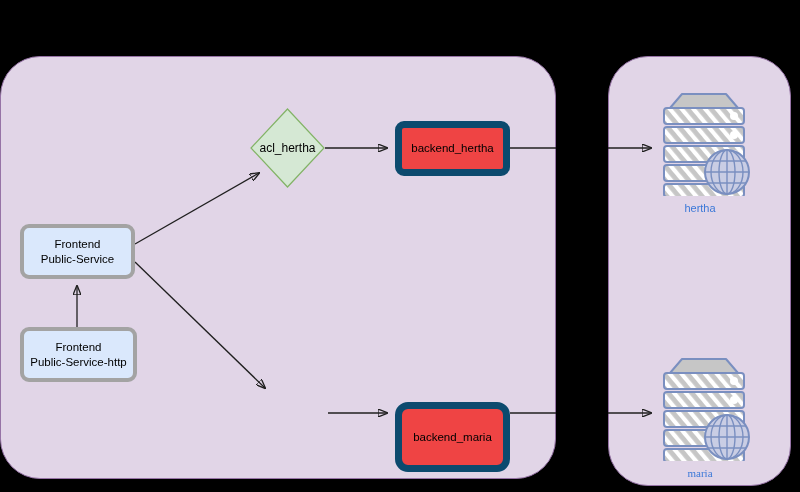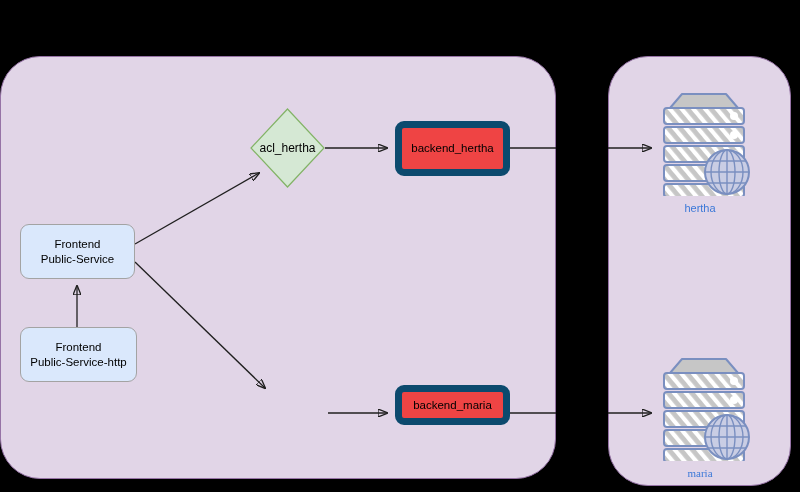--- a/index.html
+++ b/index.html
@@ -3,21 +3,21 @@
 <meta charset="utf-8">
 <style>
   html,body{margin:0;padding:0;background:#000;}
   #stage{position:relative;width:800px;height:492px;background:#000;
          font-family:"Liberation Sans", sans-serif;overflow:hidden;}
   .container-box{position:absolute;background:#e1d5e7;border:1px solid #9673a6;
                  border-radius:40px;box-sizing:border-box;}
   .node{position:absolute;box-sizing:border-box;display:flex;align-items:center;
         justify-content:center;text-align:center;border-radius:9px;
         font-size:11.5px;color:#000;line-height:1.25;}
-  .node.blue{background:#dae8fc;border:1px solid #a3a3a3;}
+  .node.blue{background:#dae8fc;border:4px solid #a3a3a3;}
   .node.red{background:#ef4444;border:7px solid #0c4a6e;}
   .diamond-wrap{position:absolute;}
   .diamond-wrap svg{position:absolute;left:0;top:0;overflow:visible;}
   .diamond-label{position:absolute;left:0;top:0;width:100%;height:100%;
                  display:flex;align-items:center;justify-content:center;
                  font-size:12px;color:#000;white-space:nowrap;}
   .server{position:absolute;}
   .server-label{position:absolute;width:100%;text-align:center;
                 font-size:11px;color:#3b78d8;}
   .edges{position:absolute;left:0;top:0;width:800px;height:492px;overflow:visible;}
@@ -67,21 +67,21 @@
       <polygon points="37.5,1 74,40 37.5,79 1,40" fill="#d5e8d4" stroke="#82b366" stroke-width="1.2"></polygon>
     </svg>
     <div class="diamond-label">acl_hertha</div>
   </div>
 
 
   <div class="node red" style="left:395px;top:121px;width:115px;height:55px;">
     <span>backend_hertha</span>
   </div>
 
-  <div class="node red" style="left:395px;top:385px;width:115px;height:40px;">
+  <div class="node red" style="left:395px;top:402px;width:115px;height:70px;border-radius:13px;">
     <span>backend_maria</span>
   </div>
 
   <div class="server" style="left:648px;top:86px;width:104px;height:135px;">
     <svg width="104" height="110" viewBox="0 0 104 110">
       <defs>
         <pattern id="stripeA" width="9" height="9" patternTransform="rotate(-40)" patternUnits="userSpaceOnUse">
           <rect width="9" height="9" fill="#c6c6c6"></rect>
           <rect width="4.2" height="9" fill="#ffffff"></rect>
         </pattern>

